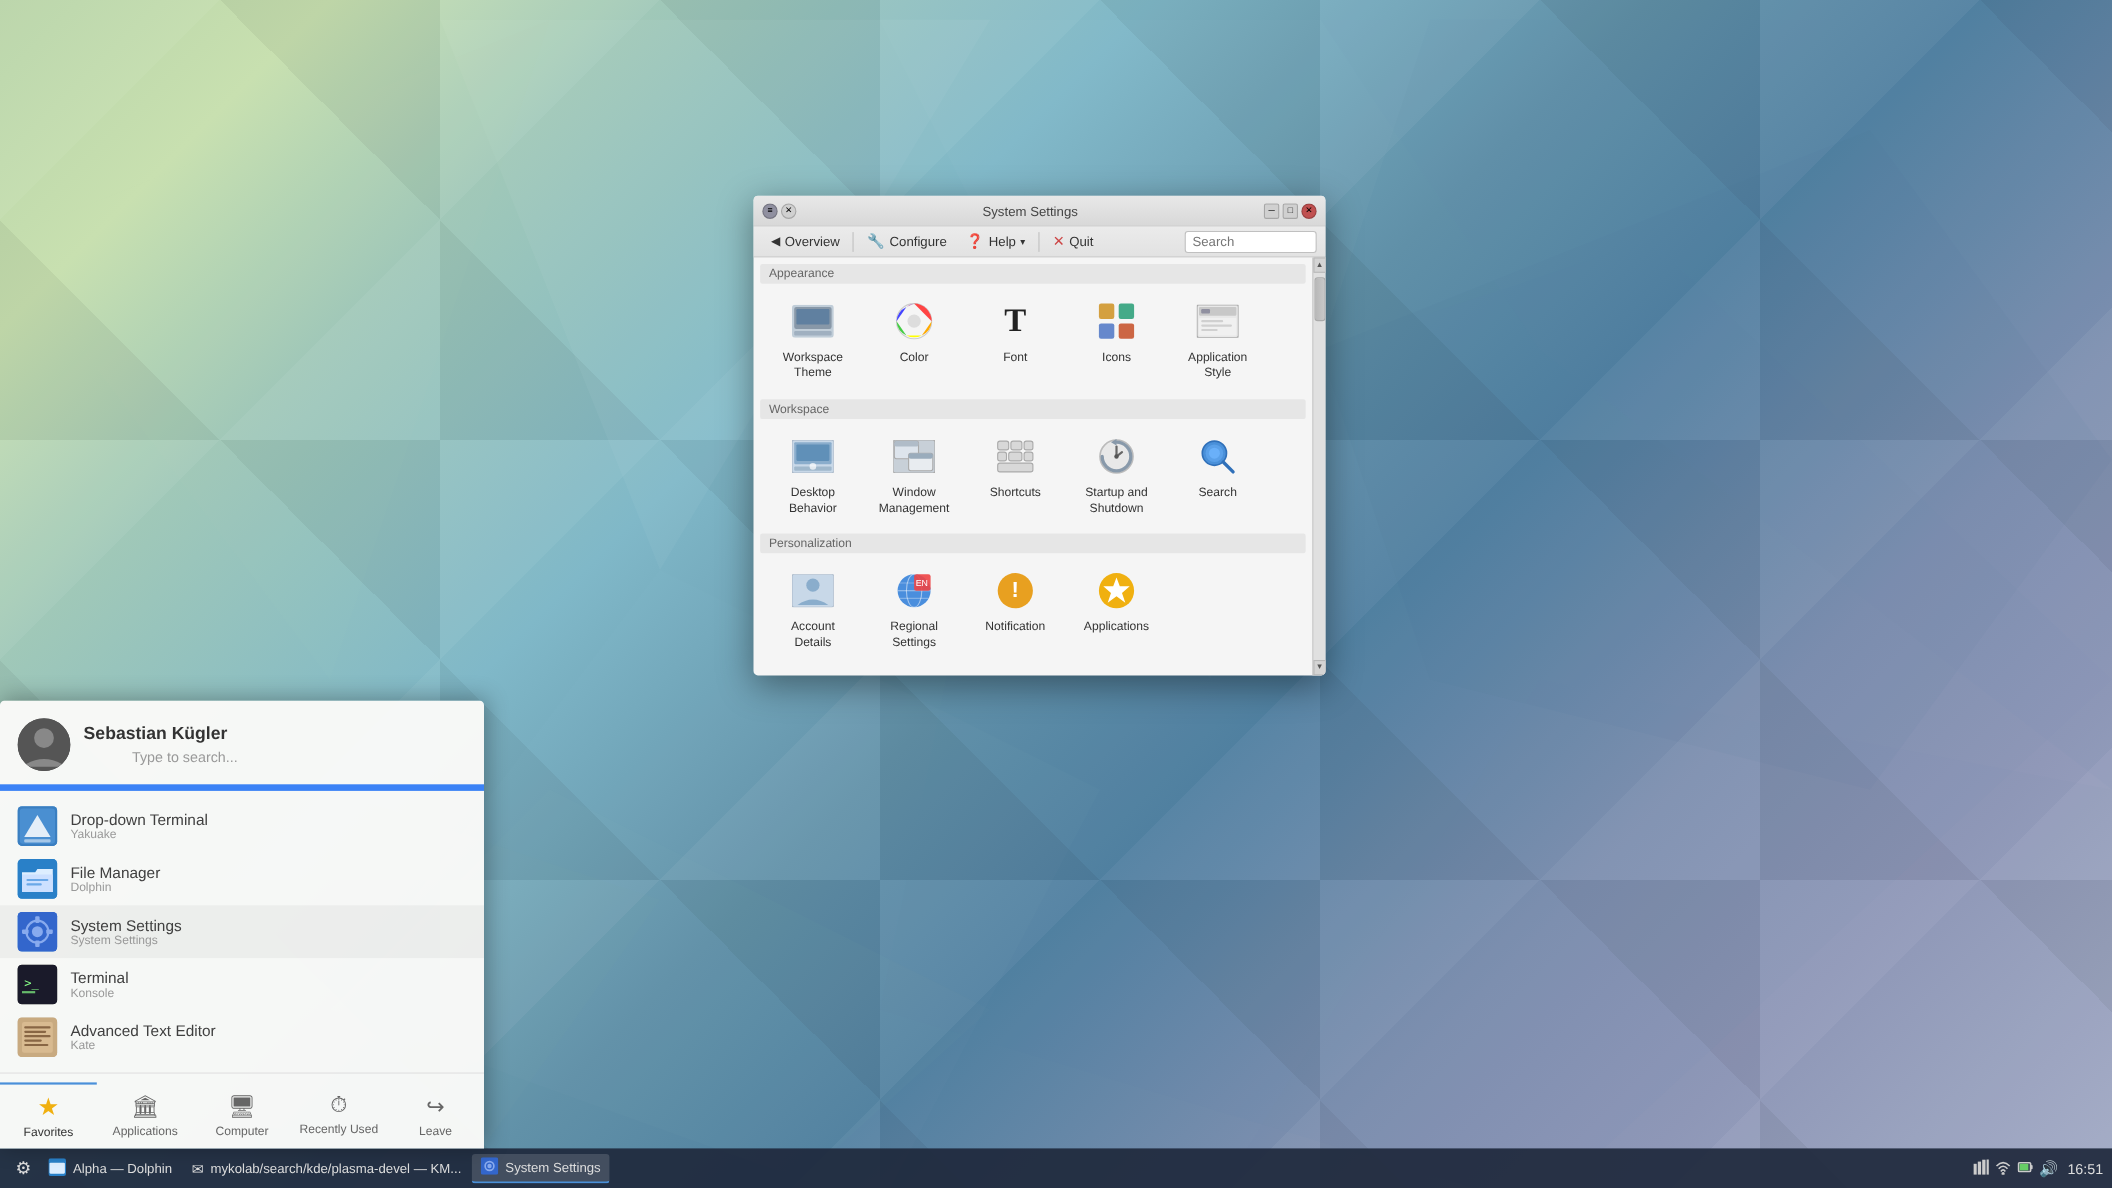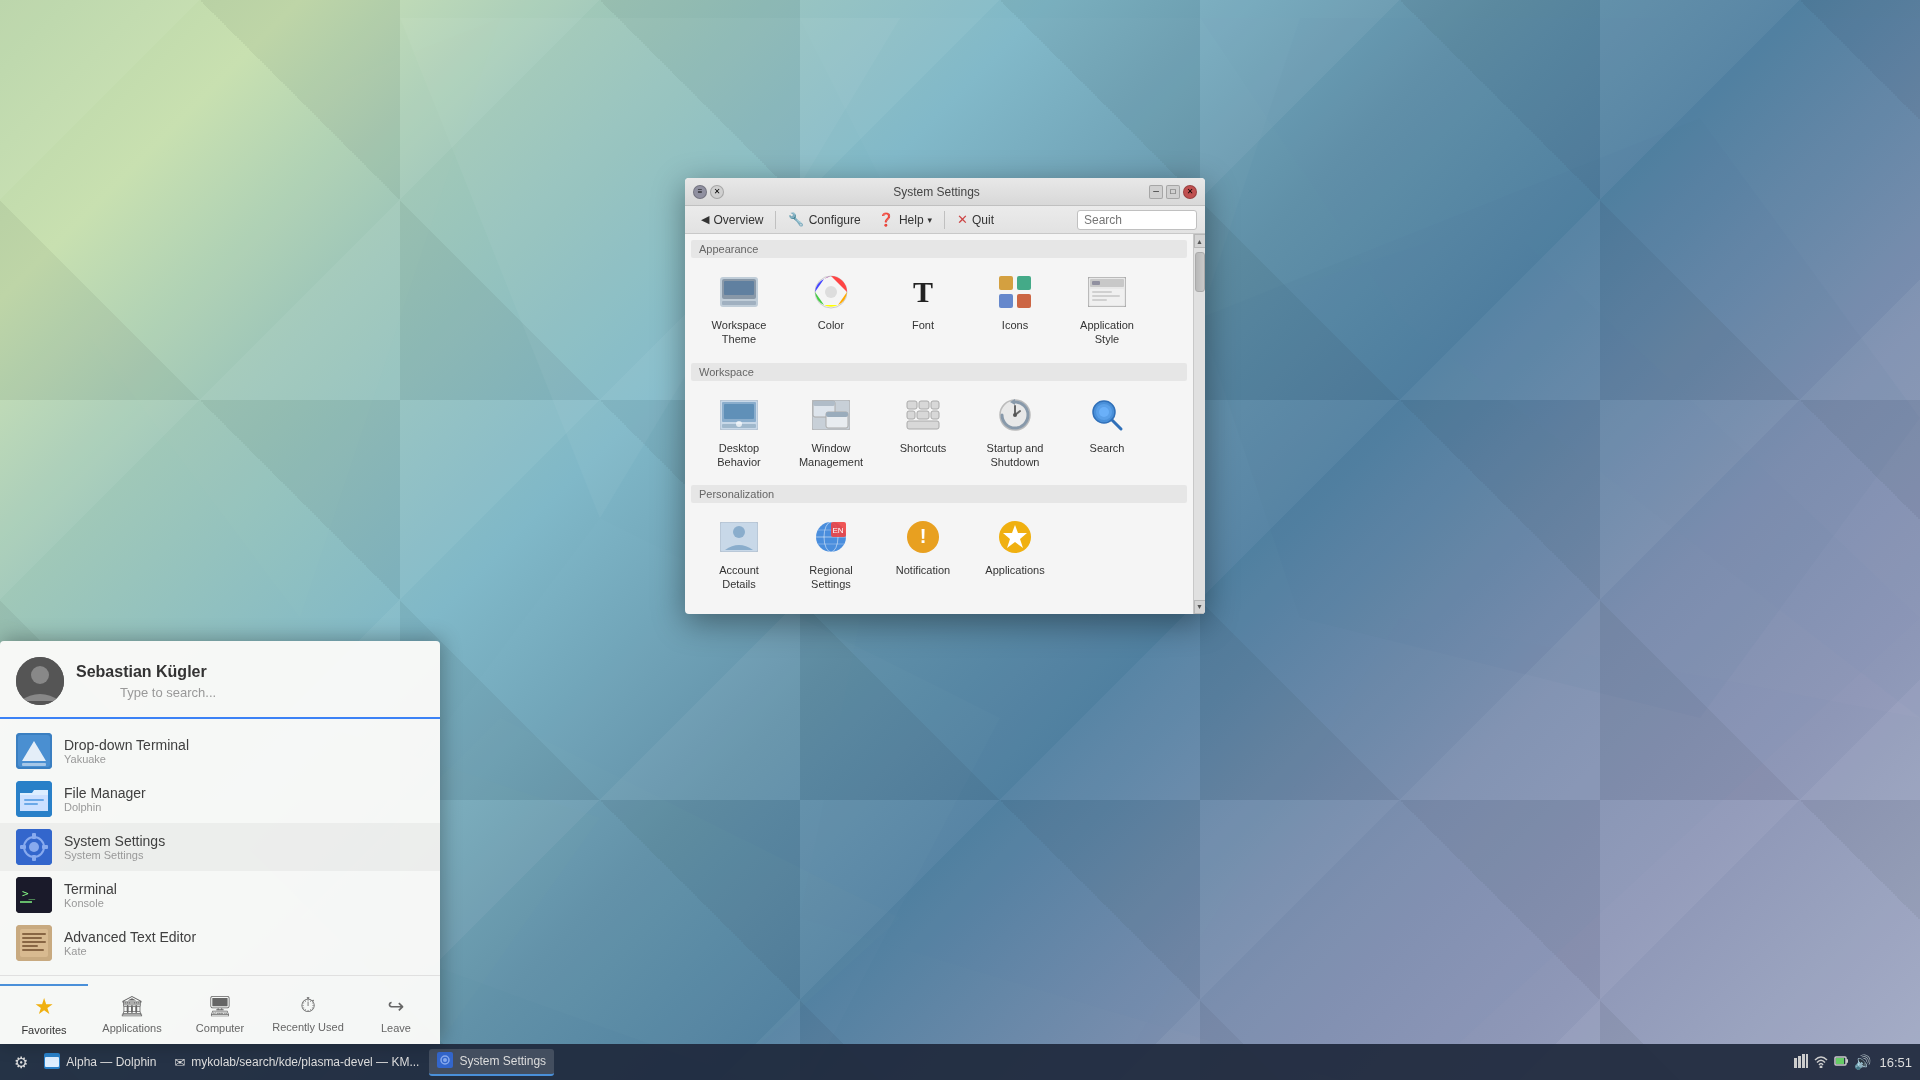--- a/index.html
+++ b/index.html
@@ -98,21 +98,21 @@
       box-shadow: 2px -2px 20px rgba(0,0,0,0.3);
       z-index: 200;
       display: flex;
       flex-direction: column;
     }
 
     .launcher-header {
       display: flex;
       align-items: center;
       padding: 16px 16px 12px 16px;
-      border-bottom: 2px solid #3b82f6;
+      border-bottom: 6px solid #3b82f6;
       gap: 12px;
     }
 
     .launcher-avatar {
       width: 48px;
       height: 48px;
       border-radius: 50%;
       background: #666;
       overflow: hidden;
       flex-shrink: 0;

